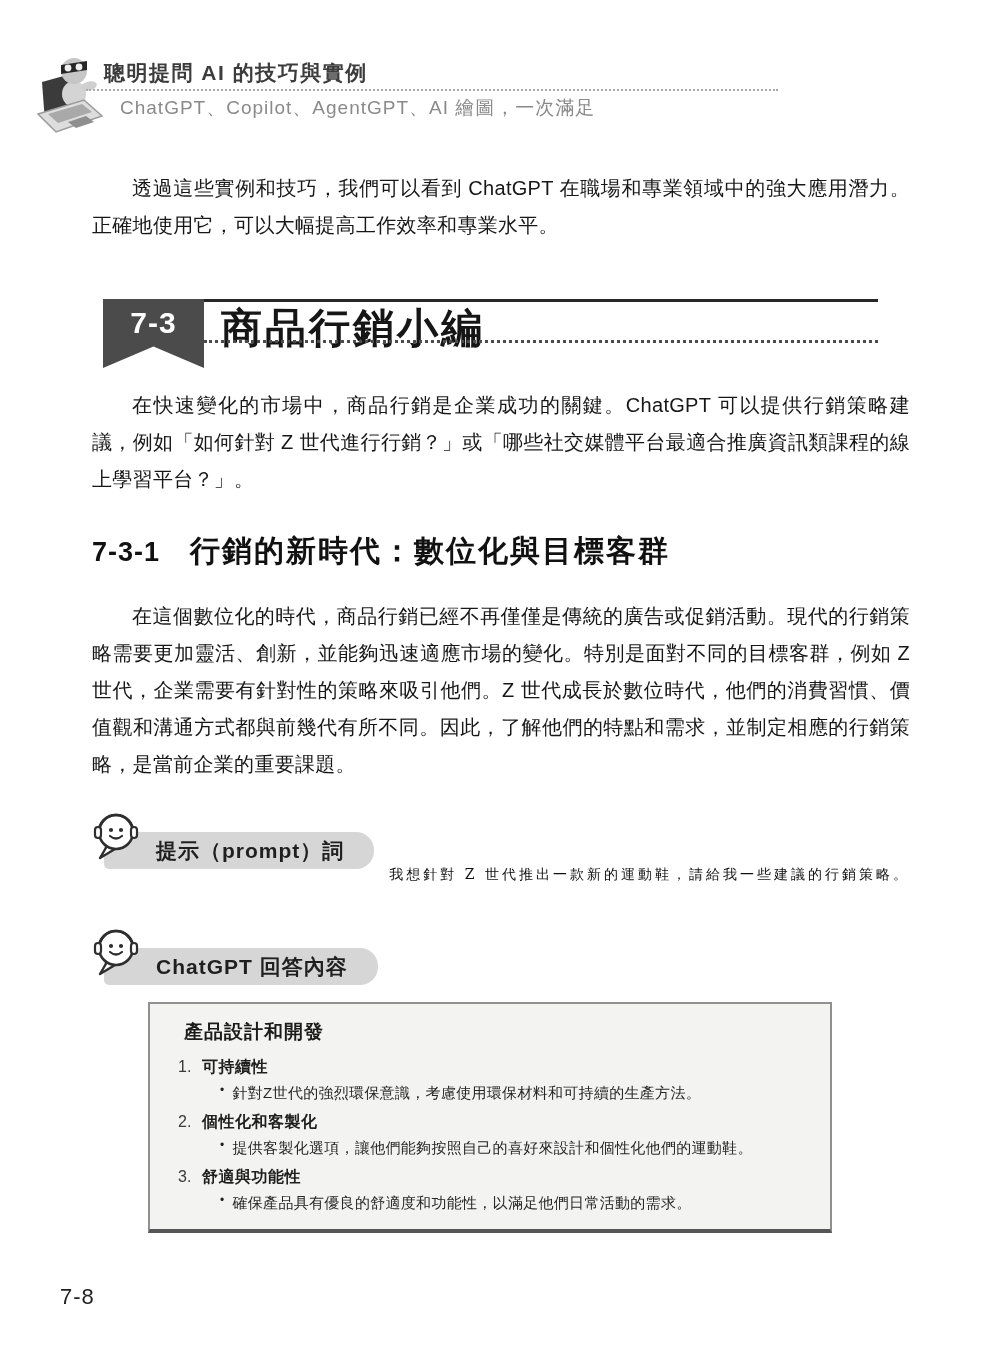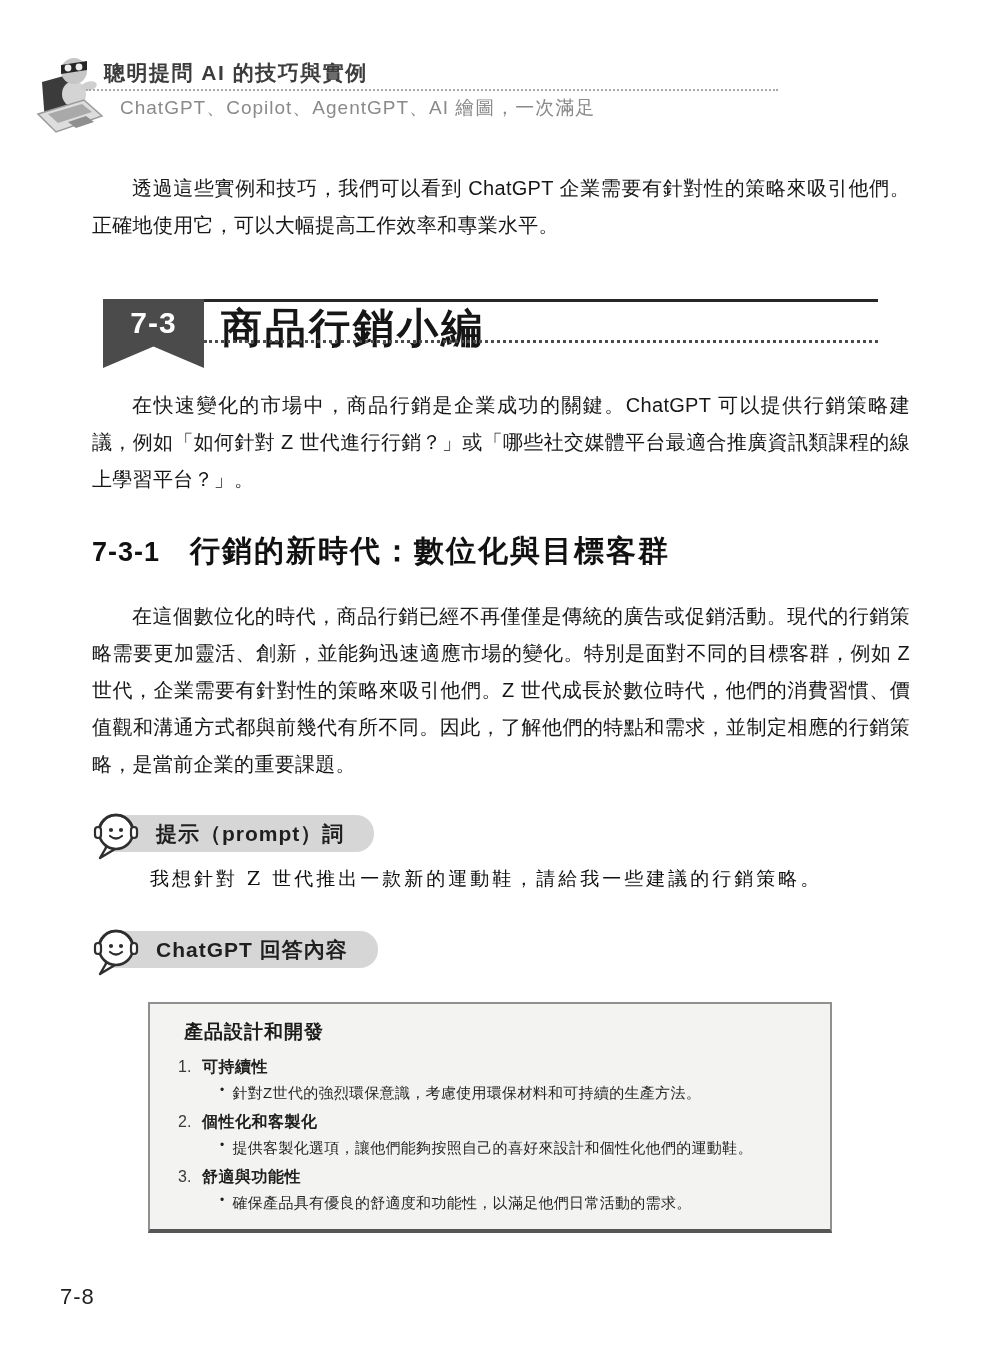--- a/index.html
+++ b/index.html
@@ -66,33 +66,33 @@
   
   .sub-head { position: absolute; left: 92px; top: 531px; white-space: nowrap; }
   .sub-head .num { font-size: 27px; font-weight: bold; color: #111; letter-spacing: 1px; }
   .sub-head .ttl { font-size: 30px; font-weight: bold; color: #111; margin-left: 30px; letter-spacing: 2px; }
 
   
   .badge-row { position: absolute; left: 0; height: 56px; width: 600px; }
   .badge-row.b-prompt { top: 808px; }
   .badge-row.b-answer { top: 924px; }
   .pill {
-    position: absolute; left: 104px; top: 7px; height: 37px;
+    position: absolute; left: 104px; top: 24px; height: 37px;
     background: #d6d6d6; border-radius: 5px 18px 18px 5px;
     padding: 0 30px 0 52px; line-height: 37px;
     font-size: 21px; font-weight: bold; color: #1f1f1f; letter-spacing: 1px;
     white-space: nowrap;
   }
   .chat-icon { position: absolute; left: 91px; top: 0; width: 50px; height: 54px; }
 
   
   .prompt-text {
     position: absolute; left: 150px; top: 866px; width: 760px;
     font-family: "DejaVu Serif", serif;
-    font-size: 19px; color: #101010; letter-spacing: 3px;
+    font-size: 14px; color: #101010; letter-spacing: 3px; text-align: right;
   }
 
   
   .answer-box {
     position: absolute; left: 148px; top: 1002px; width: 684px; min-height: 203px;
     background: #f3f3f1;
     border: 2px solid #909090; border-bottom: 4px solid #565656;
     padding: 14px 18px 16px 24px;
   }
   .box-heading {
@@ -122,21 +122,21 @@
     <circle cx="45" cy="17" r="3.4" fill="#efefef"></circle>
     <ellipse cx="55" cy="36" rx="8" ry="4.5" fill="#cfcfcf" transform="rotate(-14 55 36)"></ellipse>
     <polygon points="4,64 50,50 68,66 22,82" fill="#dddddd" stroke="#9a9a9a" stroke-width="1.5"></polygon>
     <polygon points="14,64 48,54 58,62 24,73" fill="#a9a9a9"></polygon>
     <polygon points="34,72 52,66 60,72 42,78" fill="#8f8f8f"></polygon>
   </svg>
   <div class="head-title">聰明提問 AI 的技巧與實例</div>
   <div class="head-rule"></div>
   <div class="head-subtitle">ChatGPT、Copilot、AgentGPT、AI 繪圖，一次滿足</div>
 
-  <p class="para p-intro">透過這些實例和技巧，我們可以看到 ChatGPT 企業需要有針對性的策略來吸引他們。正確地使用它，可以大幅提高工作效率和專業水平。</p>
+  <p class="para p-intro">透過這些實例和技巧，我們可以看到 ChatGPT 在職場和專業領域中的強大應用潛力。正確地使用它，可以大幅提高工作效率和專業水平。</p>
 
   <div class="banner-topline"></div>
   <div class="ribbon">
     <span>7-3</span>
   </div>
   <div class="banner-title">商品行銷小編</div>
   <div class="banner-dotline"></div>
 
   <p class="para p-section">在快速變化的市場中，商品行銷是企業成功的關鍵。ChatGPT 可以提供行銷策略建議，例如「如何針對 Z 世代進行行銷？」或「哪些社交媒體平台最適合推廣資訊類課程的線上學習平台？」。</p>
 

